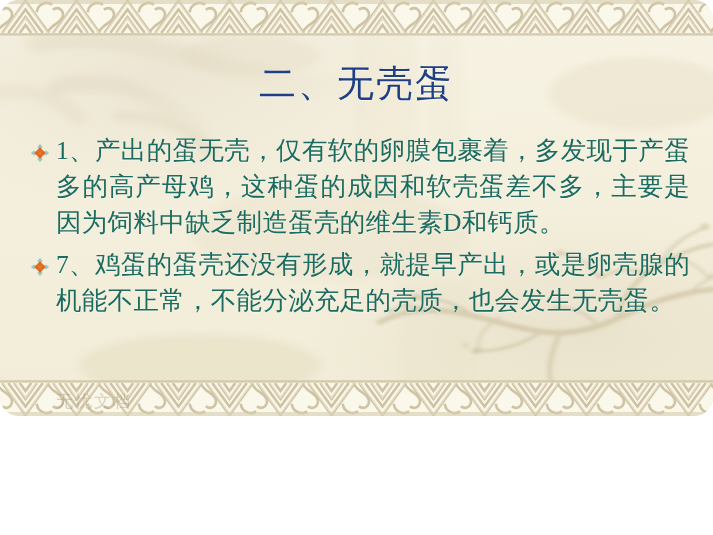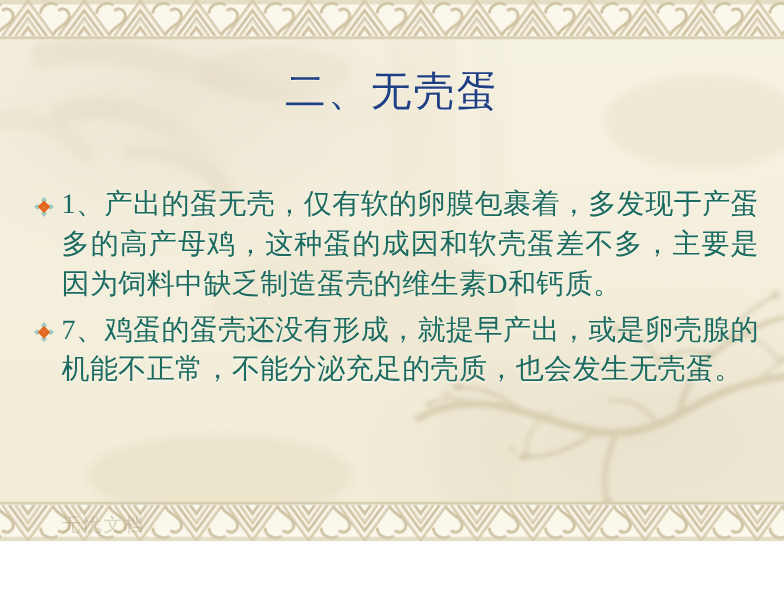--- a/index.html
+++ b/index.html
@@ -7,27 +7,28 @@
     padding: 0;
     background: #ffffff;
   }
   body {
     font-family: "Liberation Serif", "DejaVu Serif", serif;
   }
 
   .slide {
     position: relative;
     width: 713px;
-    height: 492px;
+    height: 416px;
     overflow: hidden;
     background: #f6f1e0;
     background:
       radial-gradient(ellipse 70% 55% at 22% 18%, rgba(214,203,180,0.30) 0%, rgba(214,203,180,0.0) 62%),
       radial-gradient(ellipse 60% 45% at 82% 80%, rgba(206,194,168,0.26) 0%, rgba(206,194,168,0.0) 65%),
       linear-gradient(178deg, #f7f3e4 0%, #f5f0de 40%, #f3eeda 70%, #f1ecd6 100%);
+    border-radius: 19px;
   }
 
   
   .bg-art {
     position: absolute;
     inset: 0;
     pointer-events: none;
   }
   .bg-art svg { display: block; width: 100%; height: 100%; }
 
@@ -71,21 +72,21 @@
     font-size: 37px;
     line-height: 1.2;
     letter-spacing: 2px;
     color: #1f3f84;
     text-shadow: 0 1px 0 rgba(255,255,255,0.55);
     white-space: nowrap;
   }
 
   .body-list {
     position: absolute;
-    top: 168px;
+    top: 133px;
     left: 30px;
     width: 660px;
     margin: 0;
     padding: 0;
     list-style: none;
   }
 
   .bullet-row {
     position: relative;
     display: flex;

